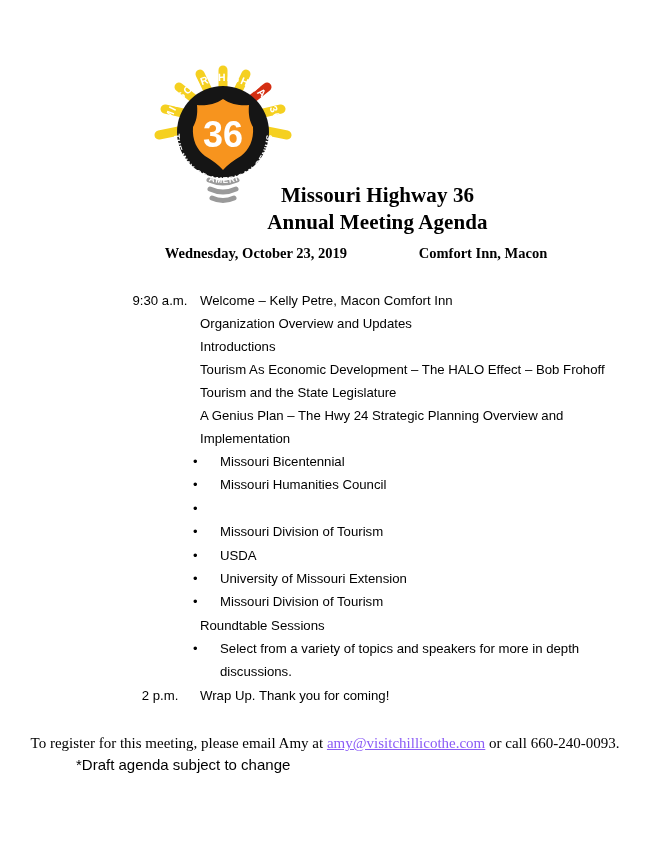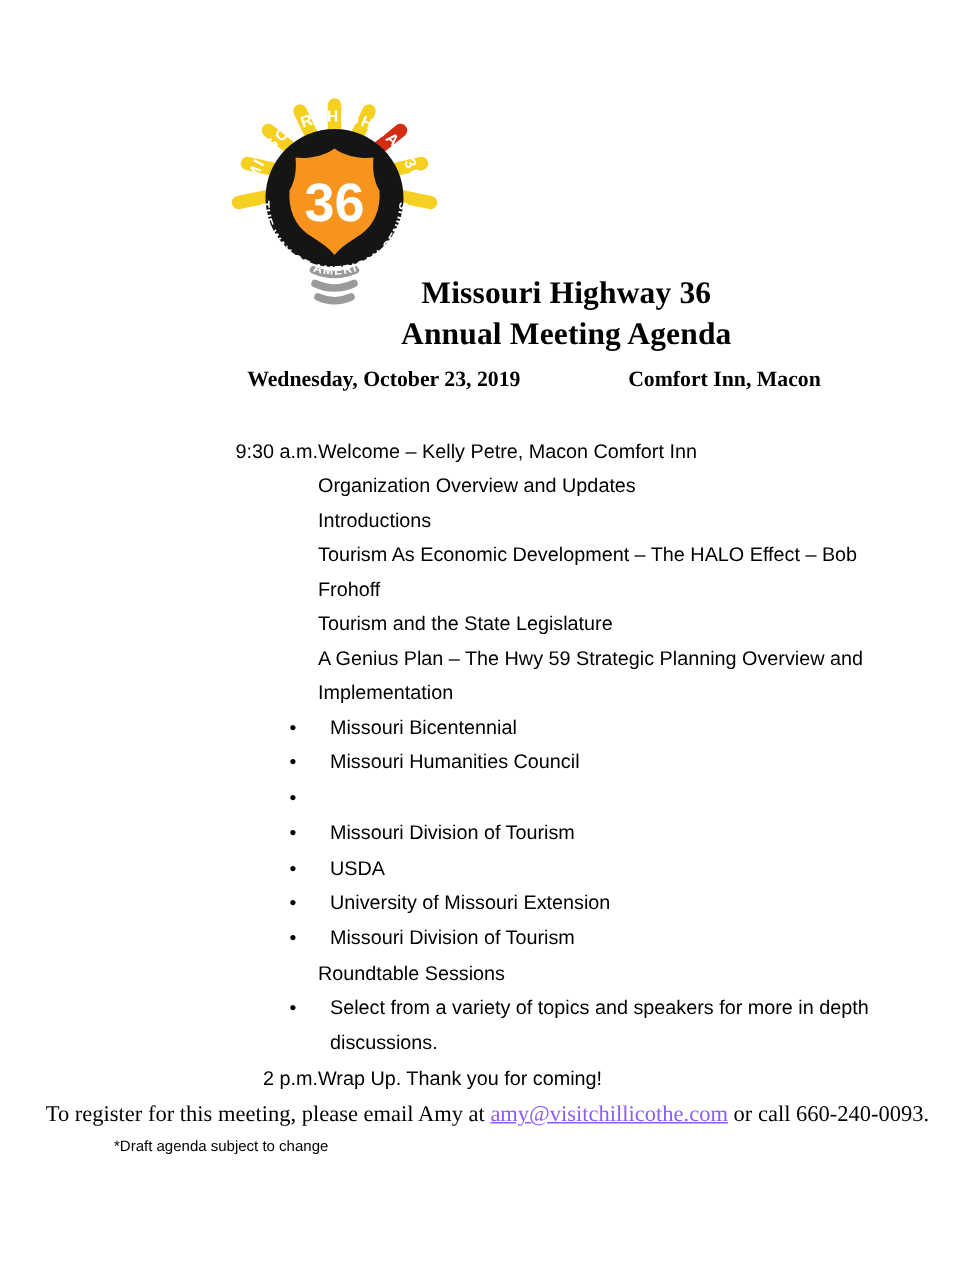--- a/index.html
+++ b/index.html
@@ -73,25 +73,24 @@
     line-height: 23px;
   }
   .row {
     display: flex;
     align-items: flex-start;
     min-height: 23px;
   }
   .time-col {
     width: 80px;
     flex: 0 0 80px;
-    text-align: right;
+    text-align: center;
     padding-left: 120px;
     box-sizing: content-box;
     white-space: nowrap;
-    margin-left: 12px;
   }
   .desc-col {
     flex: 1 1 auto;
     padding-right: 40px;
   }
   .desc-col.wrap { max-width: 400px; }
 
   .small-note {
     font-size: 10.5px;
   }
@@ -131,21 +130,21 @@
     line-height: 20px;
   }
   .email-link {
     color: #8b5cf6;
     text-decoration: underline;
   }
   .draft-note {
     position: absolute;
     left: 76px;
     top: 758px;
-    font-size: 10px;
+    font-size: 15px;
     line-height: 14px;
   }
 </style>
 </head>
 <body>
 
 <div class="page">
 
   <div class="logo-wrap">
     <svg class="logo-svg" width="160" height="145" viewBox="0 0 160 145" xmlns="http://www.w3.org/2000/svg">
@@ -222,21 +221,21 @@
     <div class="row">
       <span class="time-col"></span>
       <span class="desc-col">Tourism As Economic Development – The HALO Effect – Bob Frohoff</span>
     </div>
     <div class="row">
       <span class="time-col"></span>
       <span class="desc-col">Tourism and the State Legislature</span>
     </div>
     <div class="row">
       <span class="time-col"></span>
-      <span class="desc-col">A Genius Plan – The Hwy 59 Strategic Planning Overview and Implementation</span>
+      <span class="desc-col">A Genius Plan – The Hwy 24 Strategic Planning Overview and Implementation</span>
     </div>
 
 
 
 
     <div class="bullet-row">
       <span class="bullet-pad"></span>
       <span class="bullet-mark">•</span>
       <span class="bullet-text">Missouri Bicentennial</span>
     </div>

